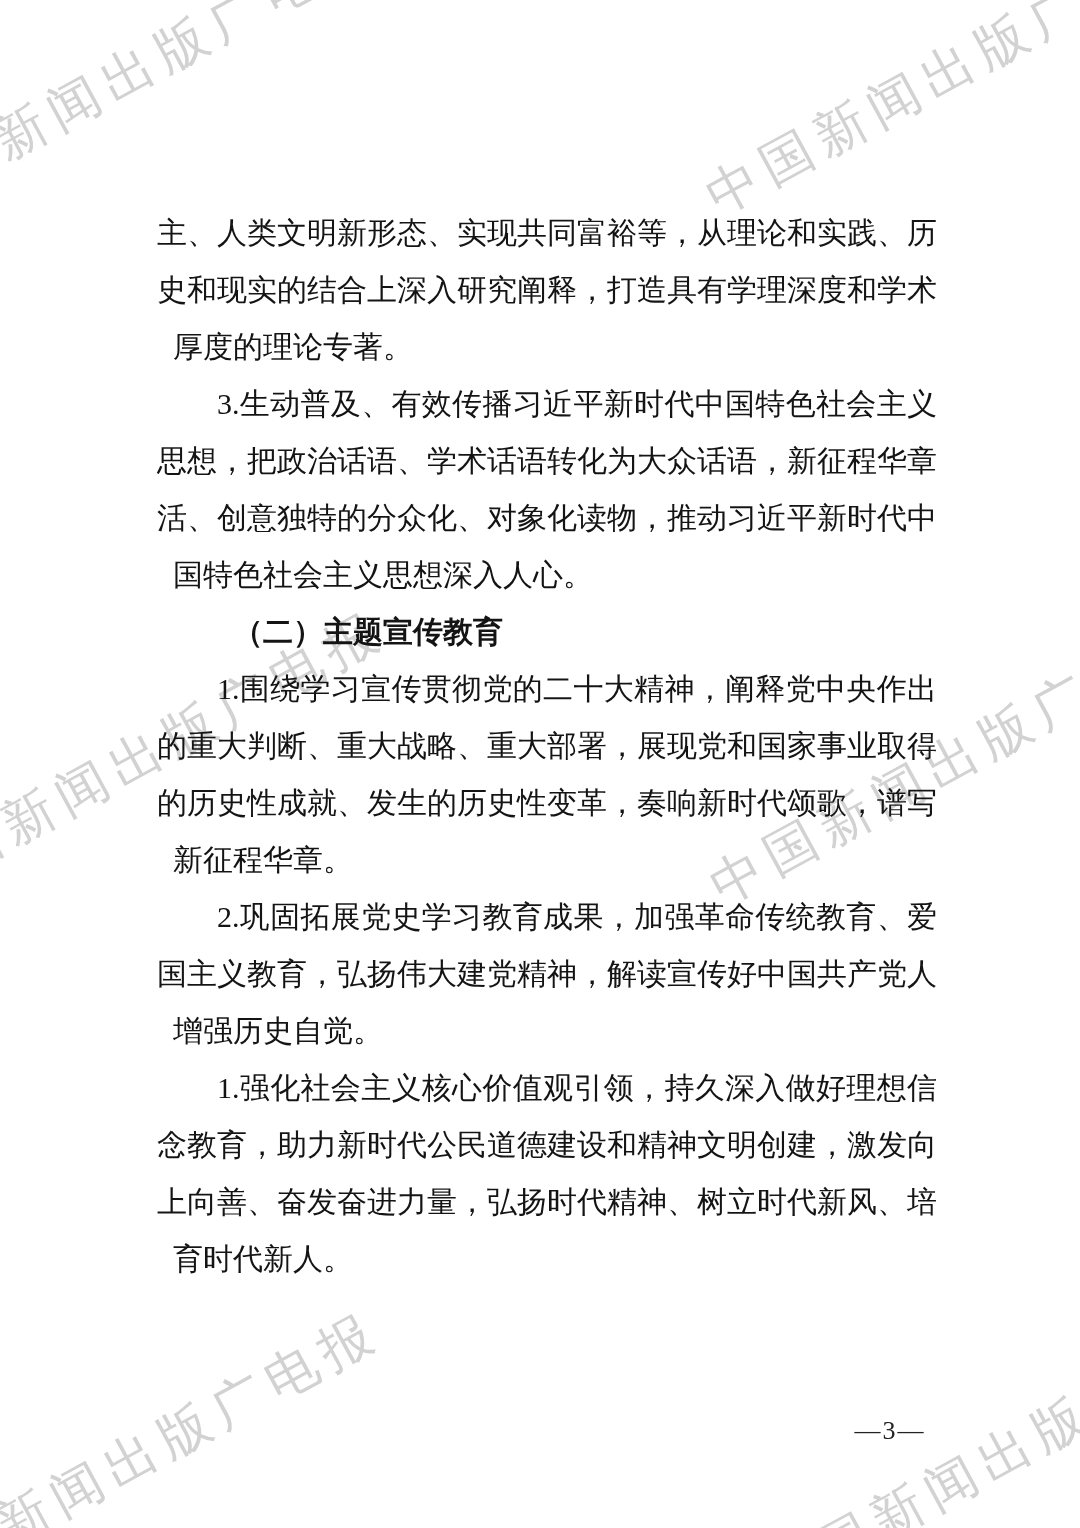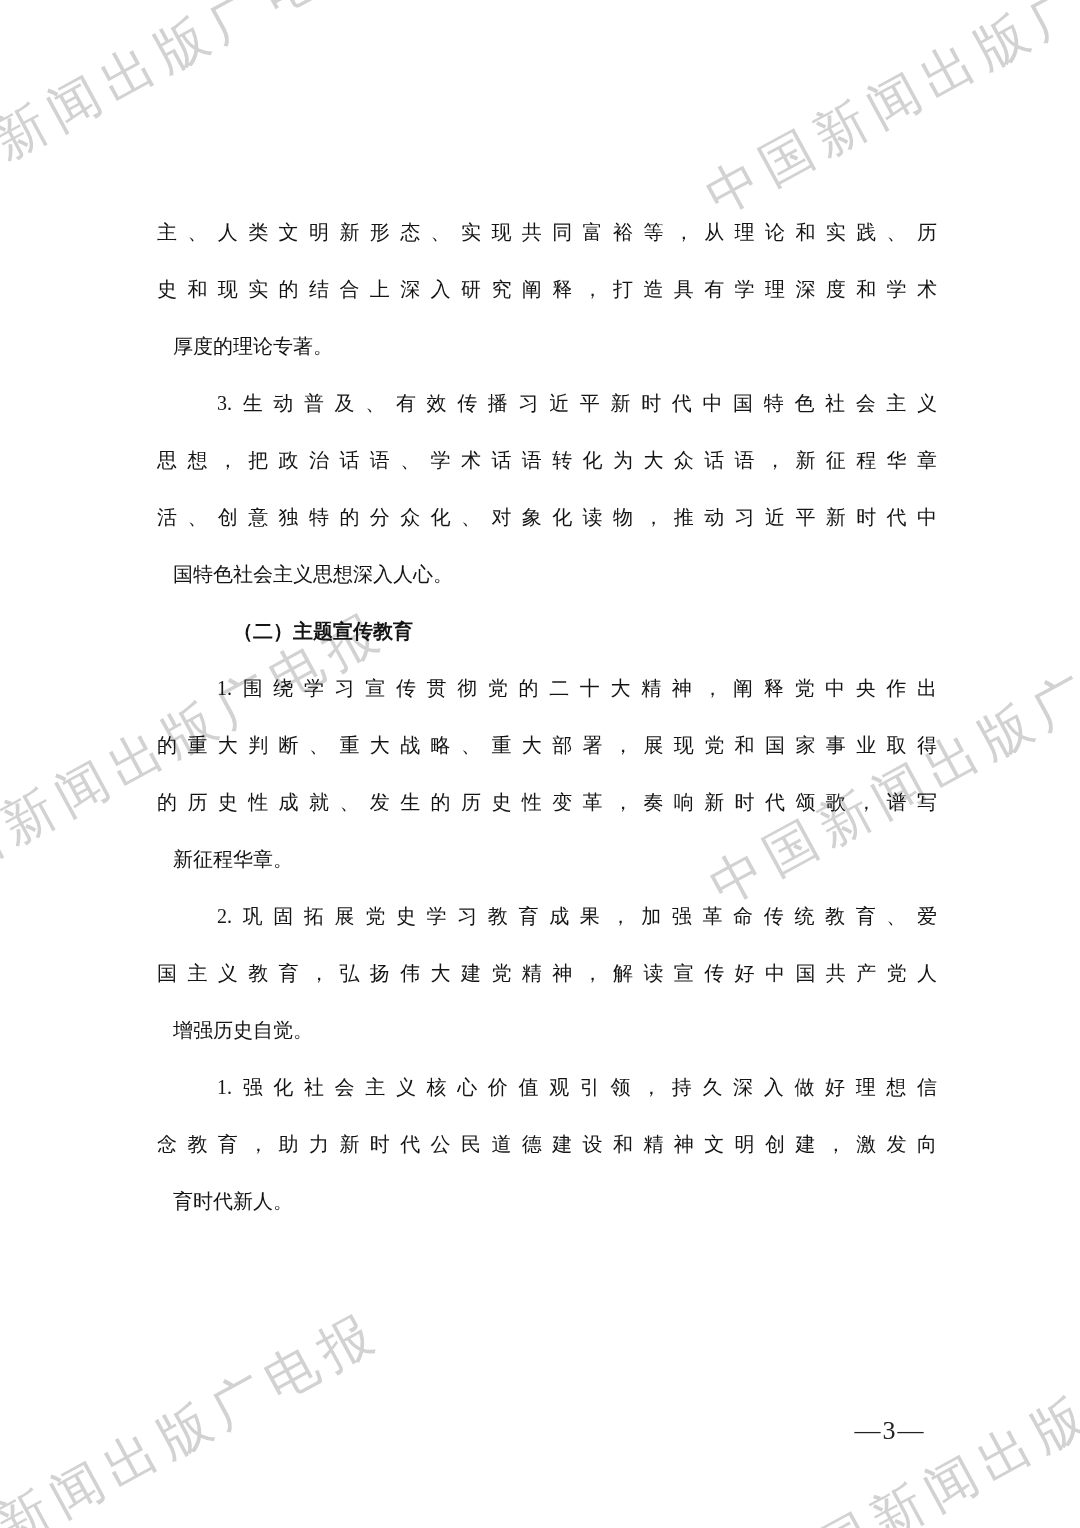--- a/index.html
+++ b/index.html
@@ -31,21 +31,21 @@
     left: 157px;
     top: 204px;
     width: 780px;
     z-index: 1;
     color: #141414;
   }
   .paragraph { margin: 0; }
   .line {
     height: 57px;
     line-height: 57px;
-    font-size: 20px;
+    font-size: 30px;
     text-align: justify;
     text-align-last: justify;
     overflow: visible;
   }
   .line.indent { padding-left: 60px; }
   .line.last { text-align-last: left; margin-left: 16px; }
   .heading .line { font-weight: bold; text-align-last: left; }
   
   .page-number {
     position: absolute;
@@ -94,17 +94,18 @@
         <div class="line last">新征程华章。</div>
       </div>
       <div class="paragraph">
         <div class="line indent">2.巩固拓展党史学习教育成果，加强革命传统教育、爱</div>
         <div class="line">国主义教育，弘扬伟大建党精神，解读宣传好中国共产党人</div>
         <div class="line last">增强历史自觉。</div>
       </div>
       <div class="paragraph">
         <div class="line indent">1.强化社会主义核心价值观引领，持久深入做好理想信</div>
         <div class="line">念教育，助力新时代公民道德建设和精神文明创建，激发向</div>
+        <div class="line">上向善、奋发奋进力量，弘扬时代精神、树立时代新风、培</div>
         <div class="line last">育时代新人。</div>
       </div>
     </div>
   <div class="page-number">—3—</div>
 </div>
 
 </body></html>

